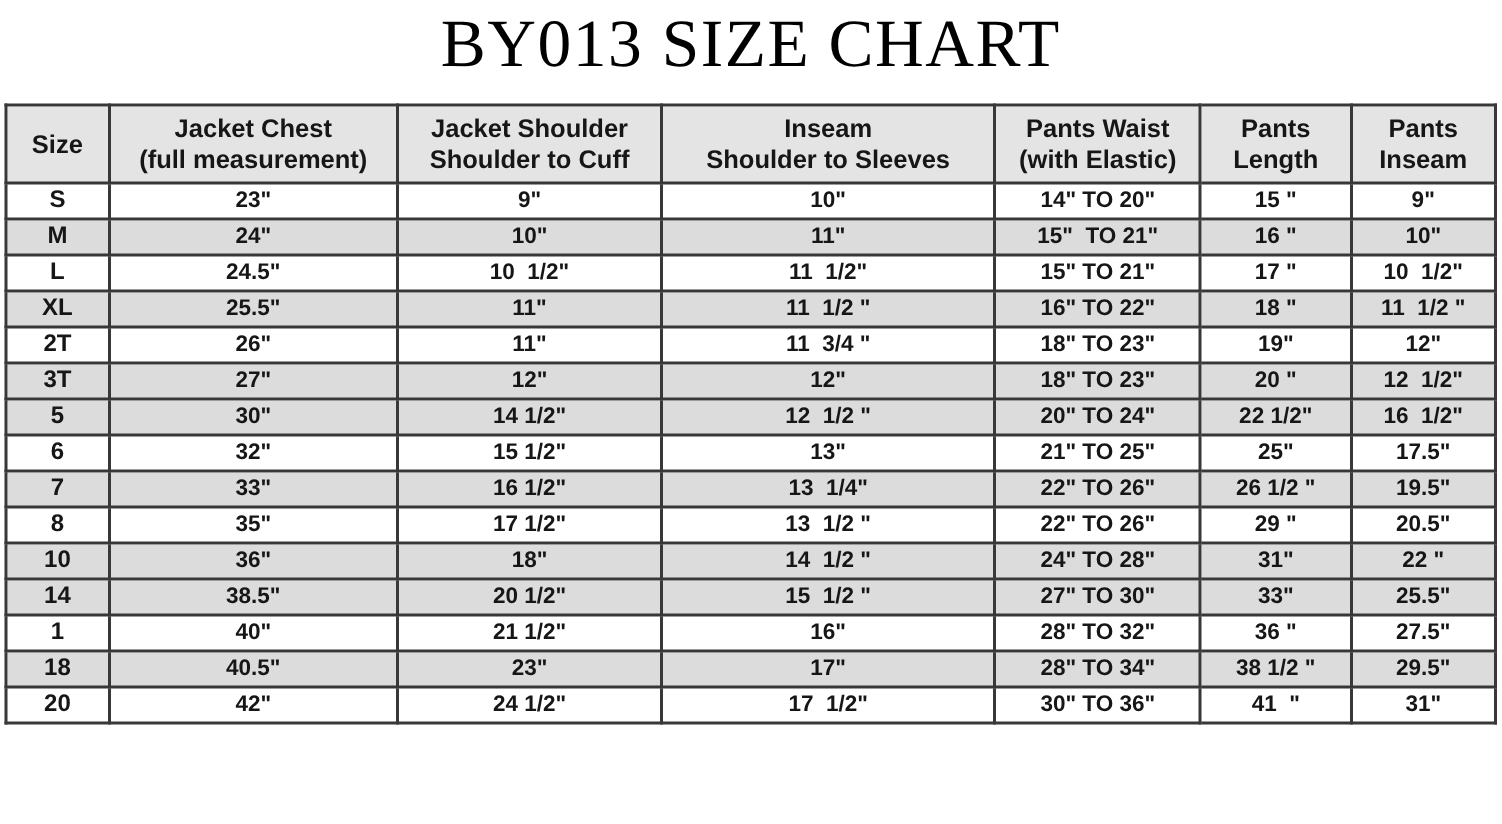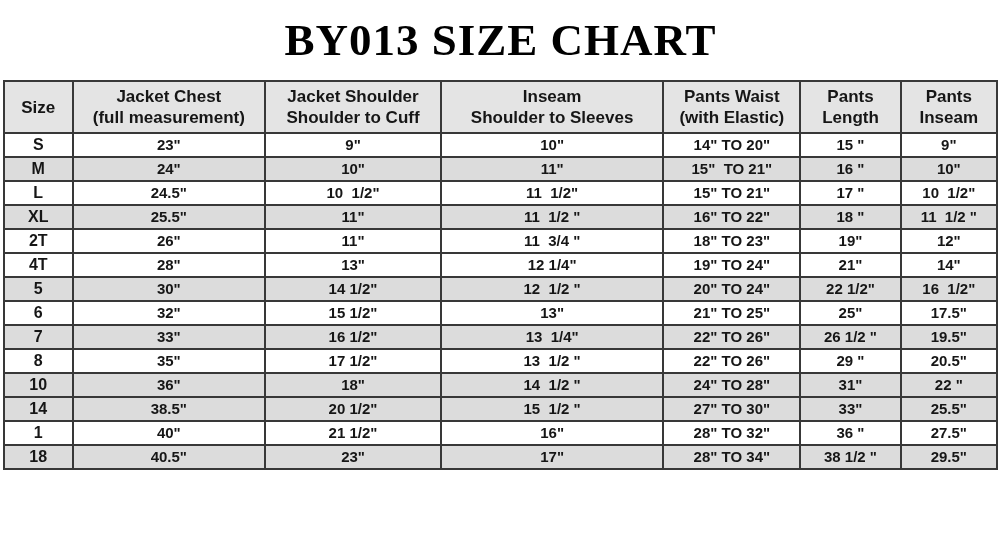--- a/index.html
+++ b/index.html
@@ -11,26 +11,26 @@
   }
   *{box-sizing:border-box;margin:0;padding:0;}
   html,body{width:1001px;height:549px;overflow:hidden;}
   body{
     background:var(--page-bg);
     font-family:"Liberation Sans",sans-serif;
     color:var(--text);
   }
   .page-title{
     font-family:"Liberation Serif",serif;
-    font-weight:bold;
+    font-weight:normal;
     font-size:45px;
     line-height:1.18;
     letter-spacing:1px;
     text-align:center;
-    margin-top:14px;
+    margin-top:3px;
     margin-bottom:13px;
     color:#000;
   }
   table.size-chart{
     width:995px;
     margin:0 auto;
     border-collapse:collapse;
     table-layout:fixed;
   }
   table.size-chart th,
@@ -135,28 +135,28 @@
       </tr>
       <tr>
         <td class="size-cell">2T</td>
         <td>26"</td>
         <td>11"</td>
         <td>11  3/4 "</td>
         <td>18" TO 23"</td>
         <td>19"</td>
         <td>12"</td>
       </tr>
-      <tr>
-        <td class="size-cell">4T</td>
-        <td>28"</td>
-        <td>13"</td>
-        <td>12 1/4"</td>
-        <td>19" TO 24"</td>
-        <td>21"</td>
-        <td>14"</td>
+      <tr class="stripe">
+        <td class="size-cell">3T</td>
+        <td>27"</td>
+        <td>12"</td>
+        <td>12"</td>
+        <td>18" TO 23"</td>
+        <td>20 "</td>
+        <td>12  1/2"</td>
       </tr>
       <tr class="stripe">
         <td class="size-cell">5</td>
         <td>30"</td>
         <td>14 1/2"</td>
         <td>12  1/2 "</td>
         <td>20" TO 24"</td>
         <td>22 1/2"</td>
         <td>16  1/2"</td>
       </tr>
@@ -216,14 +216,23 @@
       </tr>
       <tr class="stripe">
         <td class="size-cell">18</td>
         <td>40.5"</td>
         <td>23"</td>
         <td>17"</td>
         <td>28" TO 34"</td>
         <td>38 1/2 "</td>
         <td>29.5"</td>
       </tr>
+      <tr>
+        <td class="size-cell">20</td>
+        <td>42"</td>
+        <td>24 1/2"</td>
+        <td>17  1/2"</td>
+        <td>30" TO 36"</td>
+        <td>41  "</td>
+        <td>31"</td>
+      </tr>
     </tbody>
 </table>
 
 </body></html>

